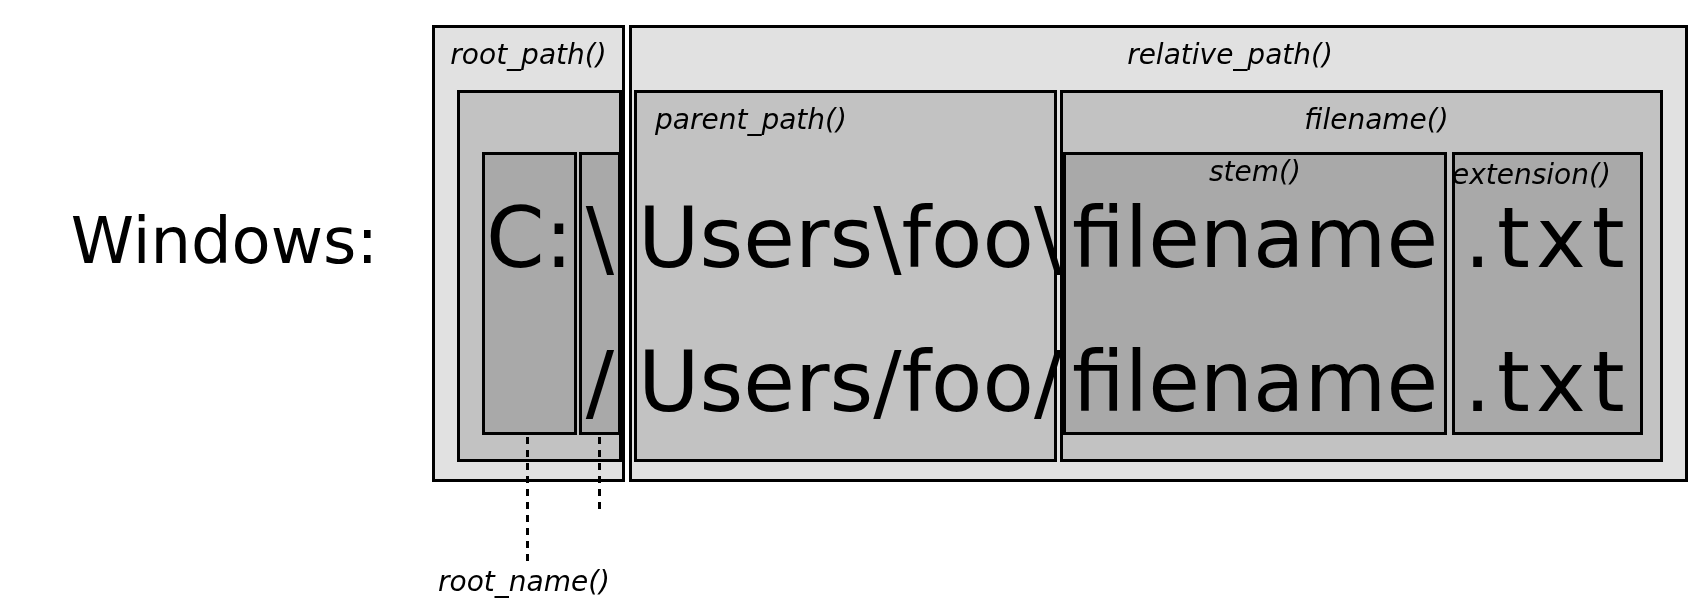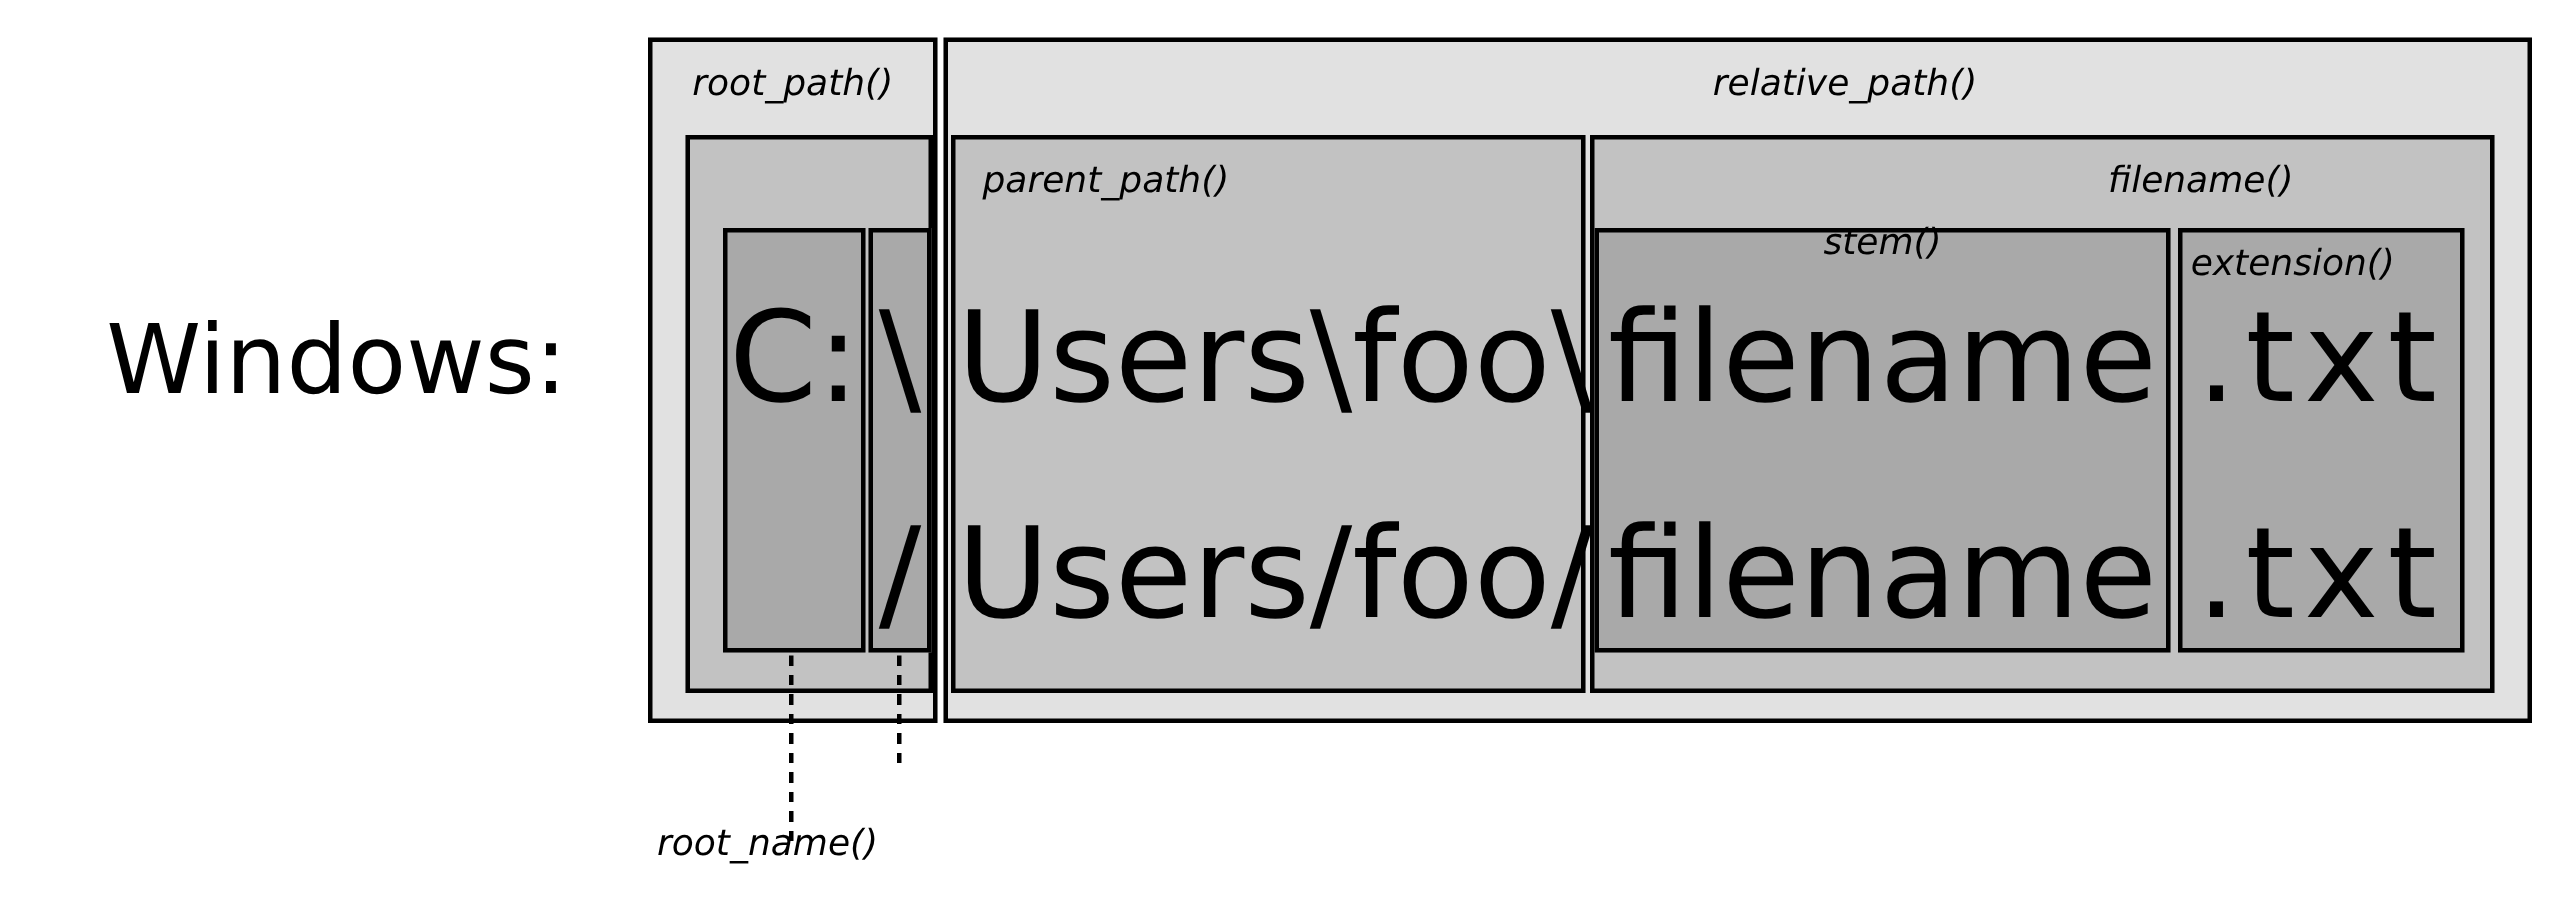--- a/index.html
+++ b/index.html
@@ -21,32 +21,32 @@
   #root-container  {left:457px;top:90px;width:165px;height:372px;}
   #parent-box      {left:634px;top:90px;width:423px;height:372px;}
   #filename-box    {left:1060px;top:90px;width:603px;height:372px;}
   #root-name-box   {left:482px;top:152px;width:95px;height:283px;}
   #root-dir-box    {left:579px;top:152px;width:42px;height:283px;}
   #stem-box        {left:1063px;top:152px;width:384px;height:283px;}
   #ext-box         {left:1452px;top:152px;width:191px;height:283px;}
   
   .fnlabel{
     position:absolute;z-index:6;
-    font-style:italic;font-size:24px;line-height:34px;
+    font-style:italic;font-size:28px;line-height:34px;
     white-space:nowrap;
   }
   .fnlabel.center{text-align:center;}
   #lbl-root-path  {left:432px;top:38px;width:193px;}
   #lbl-rel-path   {left:629px;top:38px;width:1202px;}
   #lbl-parent-path{left:655px;top:103px;}
-  #lbl-filename   {left:1016px;top:103px;width:513px;text-align:right;}
-  #lbl-stem       {left:1063px;top:144px;width:384px;}
+  #lbl-filename   {left:1120px;top:103px;width:513px;}
+  #lbl-stem       {left:1063px;top:155px;width:384px;}
   #lbl-extension  {left:1452px;top:158px;width:153px;}
   #lbl-root-dir   {left:560px;top:513px;}
-  #lbl-root-name  {left:438px;top:545px;}
+  #lbl-root-name  {left:438px;top:565px;}
   
   .oslabel{
     position:absolute;z-index:6;
     right:1328px; 
     font-size:64px;line-height:74px;white-space:nowrap;
   }
   #os-windows{top:204px;}
   #os-unix   {top:346px;}
   
   .cell{

